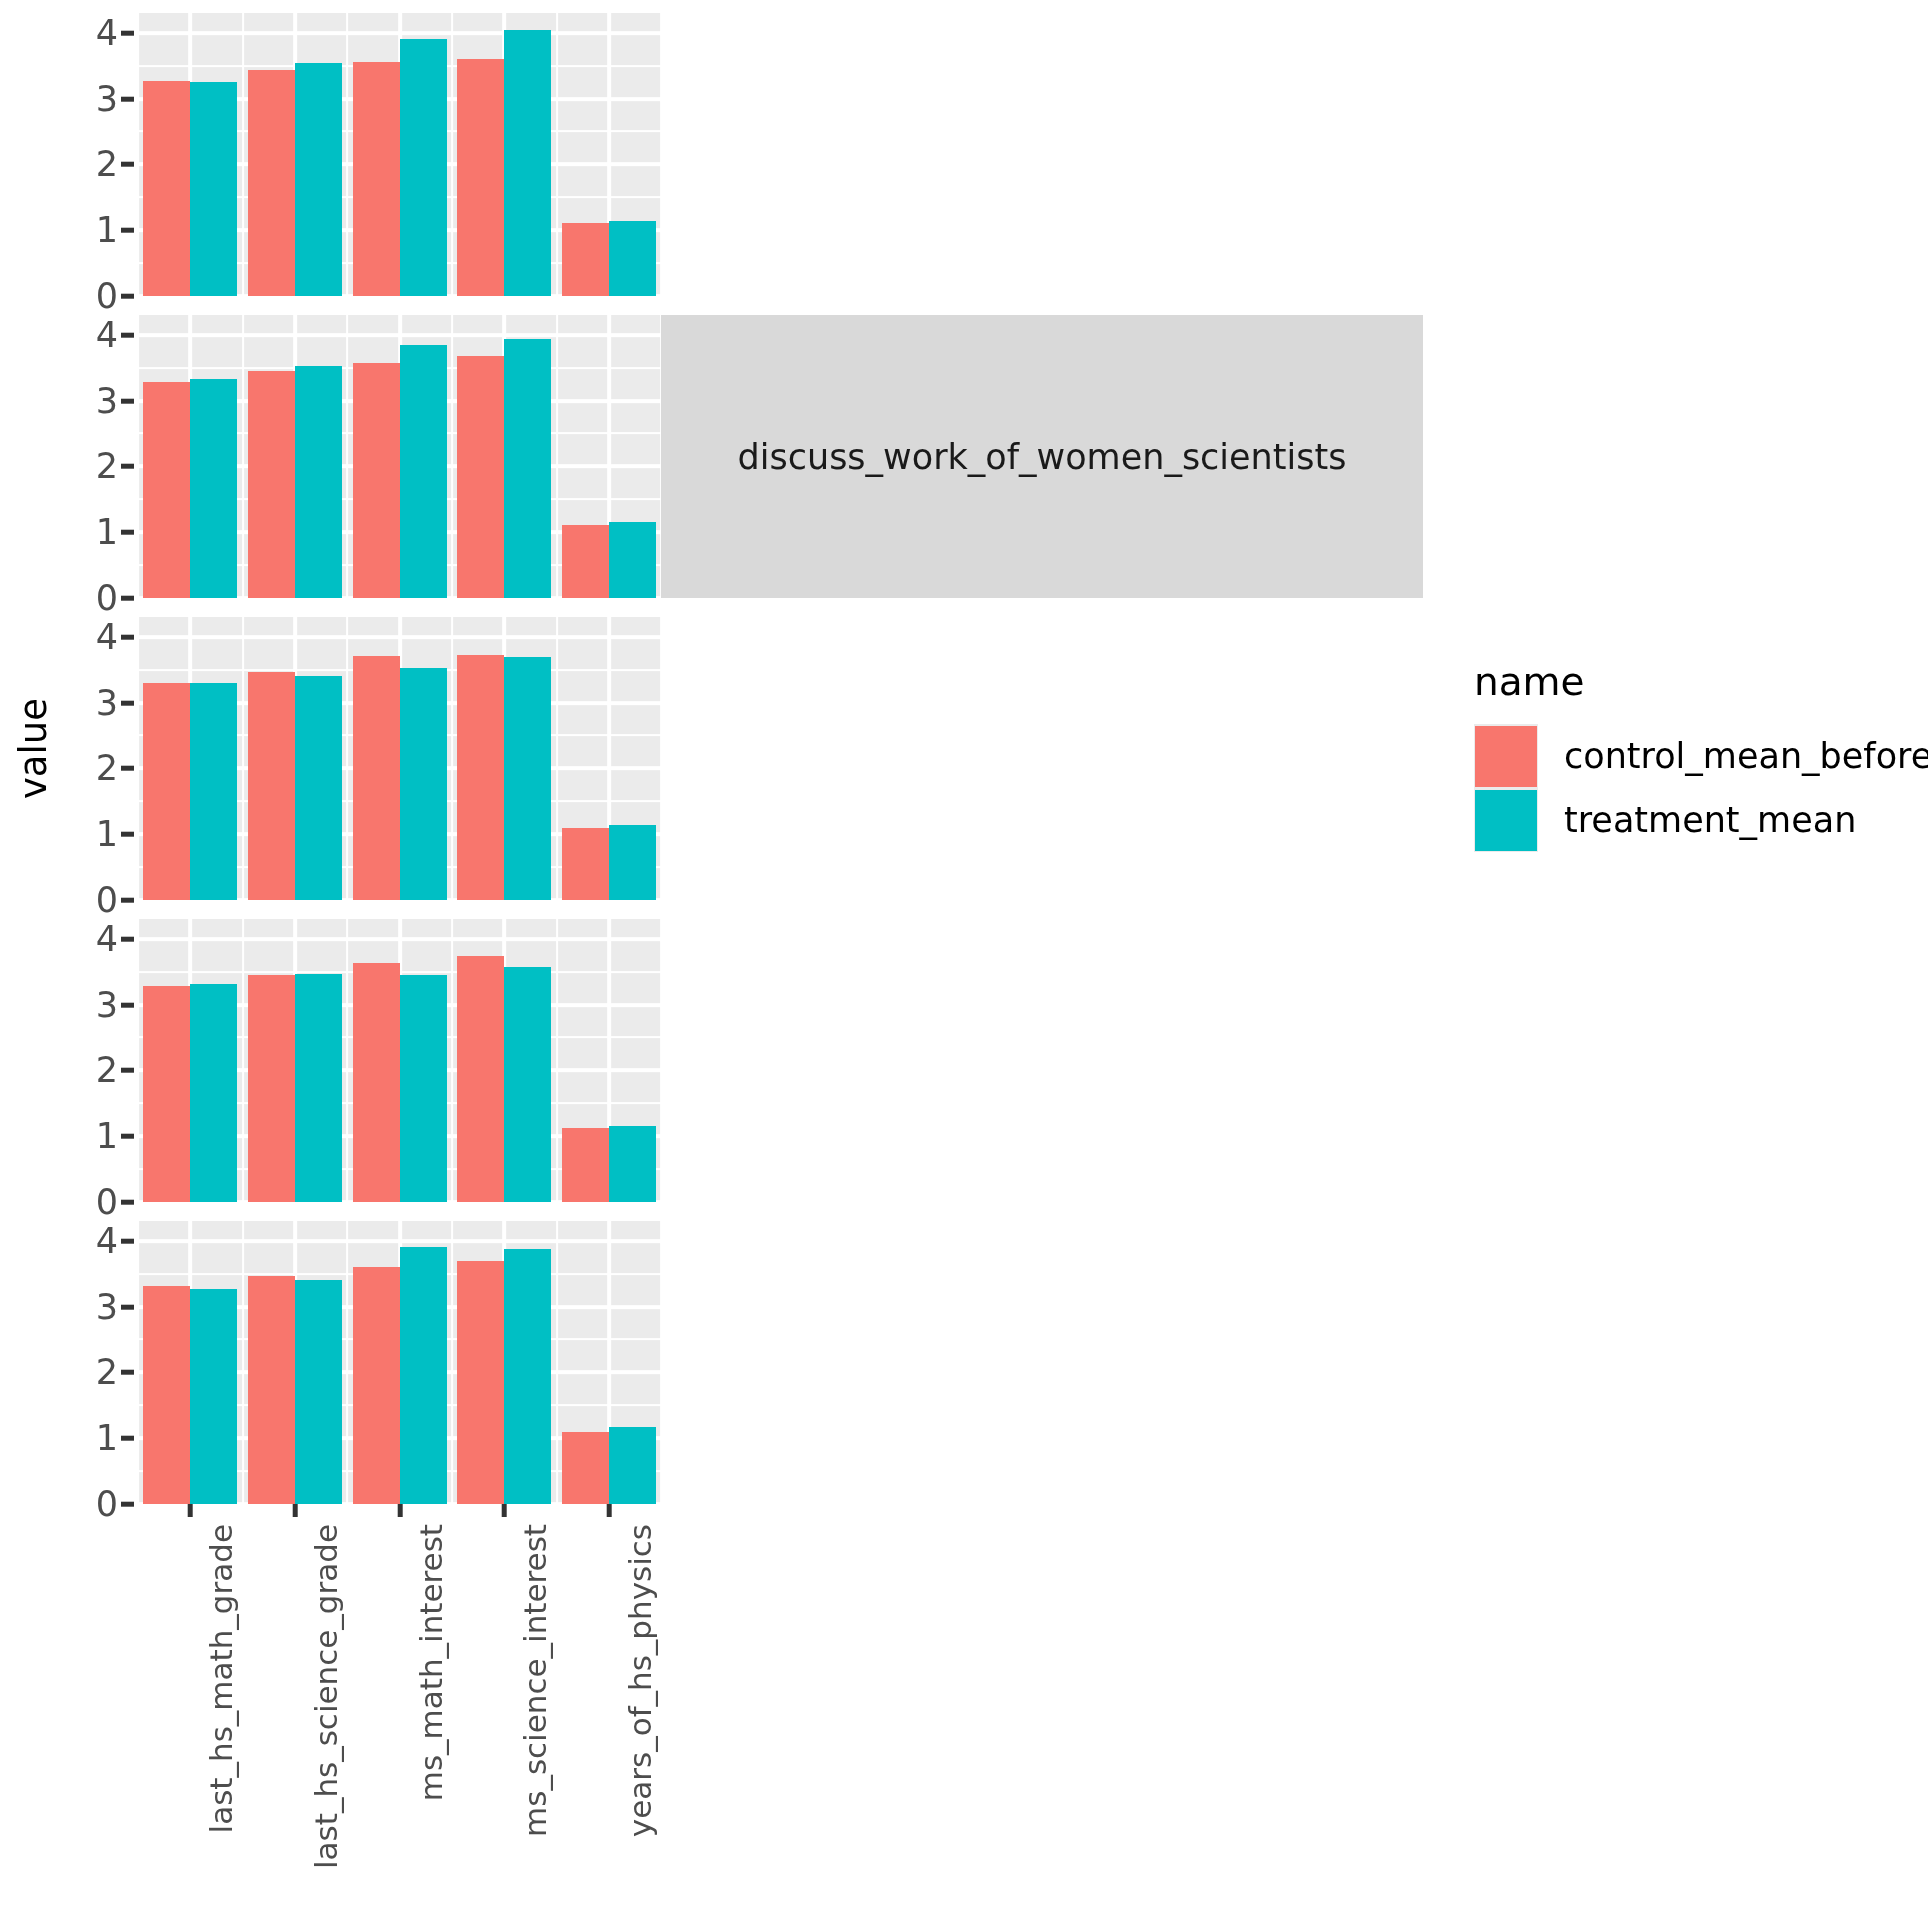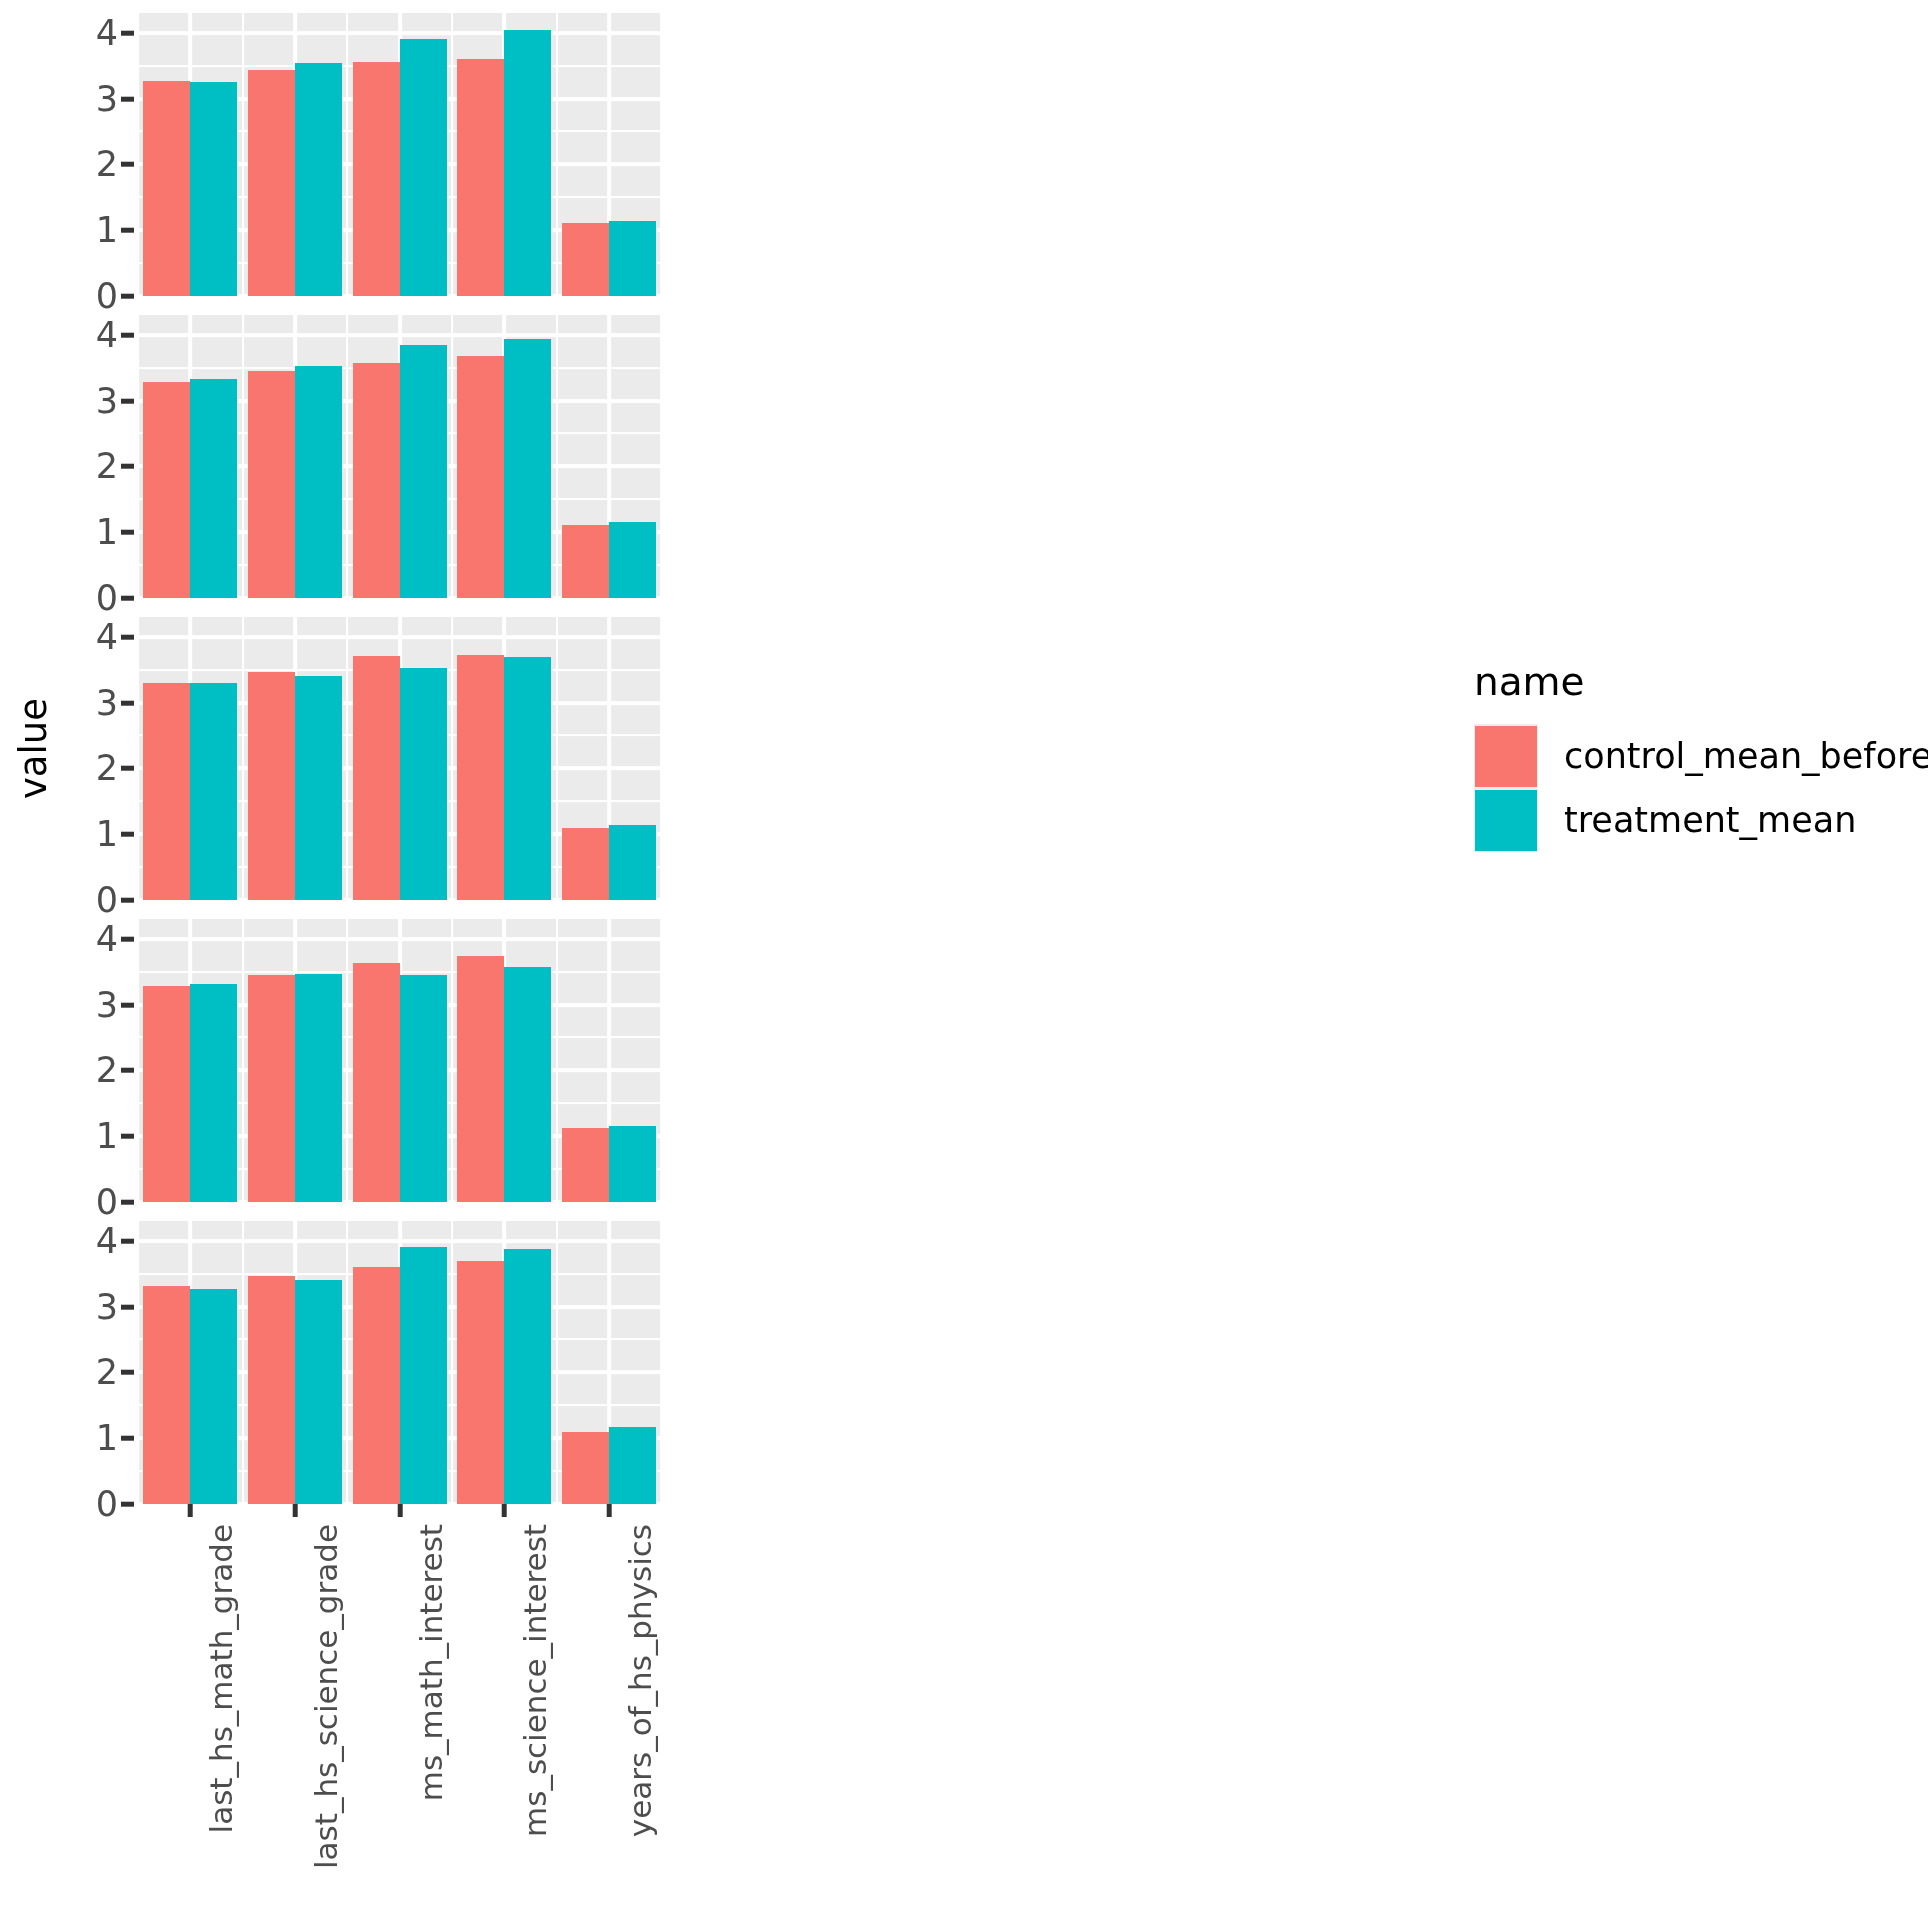--- a/index.html
+++ b/index.html
@@ -309,20 +309,21 @@
           <div class="bar" title="last_hs_math_grade / treatment_mean = 3.33" style="left: 52px; width: 47px; height: 219px; background: rgb(0, 191, 196);"></div>
           <div class="bar" title="last_hs_science_grade / control_mean_before = 3.45" style="left: 110px; width: 47px; height: 227px; background: rgb(248, 118, 109);"></div>
           <div class="bar" title="last_hs_science_grade / treatment_mean = 3.52" style="left: 157px; width: 47px; height: 232px; background: rgb(0, 191, 196);"></div>
           <div class="bar" title="ms_math_interest / control_mean_before = 3.58" style="left: 215px; width: 47px; height: 235px; background: rgb(248, 118, 109);"></div>
           <div class="bar" title="ms_math_interest / treatment_mean = 3.85" style="left: 262px; width: 47px; height: 253px; background: rgb(0, 191, 196);"></div>
           <div class="bar" title="ms_science_interest / control_mean_before = 3.68" style="left: 319px; width: 47px; height: 242px; background: rgb(248, 118, 109);"></div>
           <div class="bar" title="ms_science_interest / treatment_mean = 3.93" style="left: 366px; width: 47px; height: 259px; background: rgb(0, 191, 196);"></div>
           <div class="bar" title="years_of_hs_physics / control_mean_before = 1.11" style="left: 424px; width: 47px; height: 73px; background: rgb(248, 118, 109);"></div>
           <div class="bar" title="years_of_hs_physics / treatment_mean = 1.15" style="left: 471px; width: 47px; height: 76px; background: rgb(0, 191, 196);"></div>
         </div>
+        <div class="strip">discuss_work_of_women_scientists</div>
       </div>
       <div class="facet-row r2">
         <div class="y-axis">
           <div class="ytick-label" style="top: 283px;">0</div>
           <div class="ytick-mark" style="top: 283px;"></div>
           <div class="ytick-label" style="top: 217px;">1</div>
           <div class="ytick-mark" style="top: 217px;"></div>
           <div class="ytick-label" style="top: 151px;">2</div>
           <div class="ytick-mark" style="top: 151px;"></div>
           <div class="ytick-label" style="top: 86px;">3</div>

